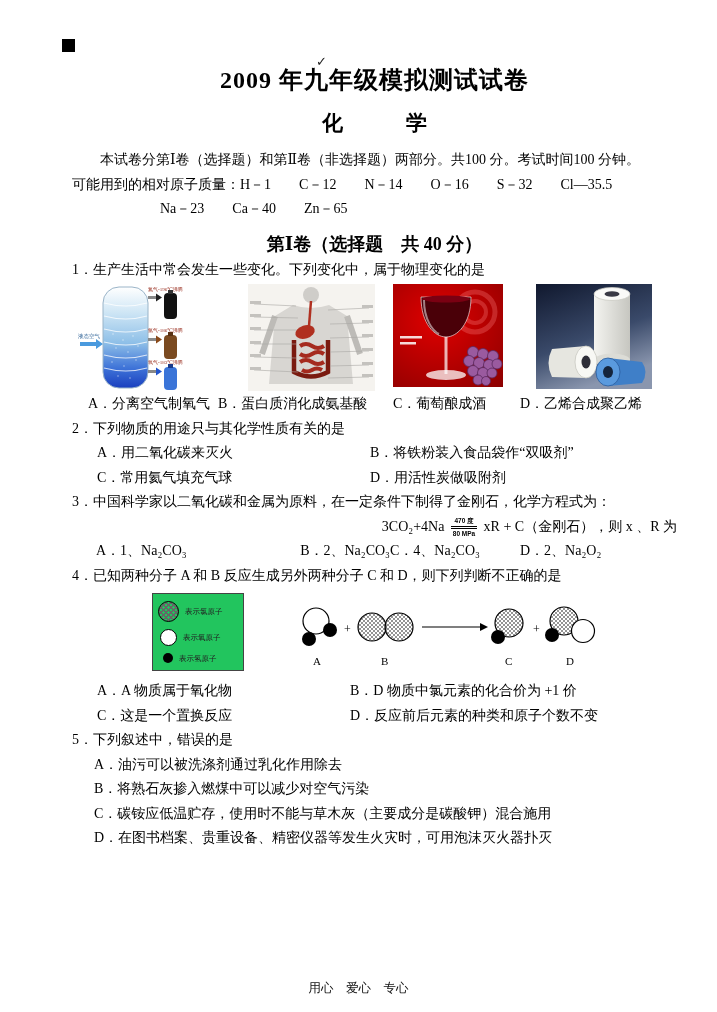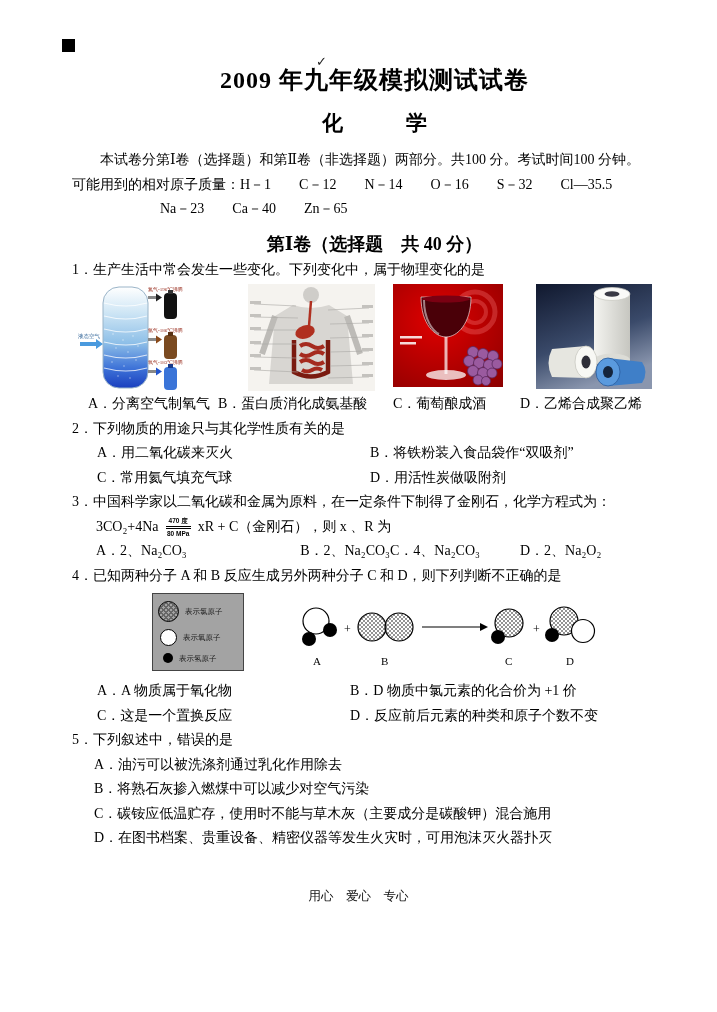--- a/index.html
+++ b/index.html
@@ -29,56 +29,56 @@
   .stem { }
   .opt-row { display:flex; padding-left:16px; }
   .opt-row span { display:inline-block; }
 
   .q1-images { display:flex; align-items:flex-start; padding-left:6px; margin:2px 0 1px; height:107px; }
   .q1-images svg { display:block; }
 
   .two-col { display:flex; padding-left:25px; }
   .two-col .col1 { width:273px; }
 
-  .eq-line { padding-left:24px; white-space:nowrap; }
+  .eq-line { padding-left:24px; white-space:nowrap;text-align:right; }
   .cond { display:inline-flex; flex-direction:column; align-items:center; vertical-align:middle;
           margin:0 7px; font-size:6.5px; font-weight:bold; line-height:1.15;
           font-family:"Liberation Sans","DejaVu Sans",sans-serif; }
   .cond-top { border-bottom:3px double #000; padding:0 3px 1px; }
   .cond-bottom { padding-top:1px; }
 
   .q3-opts { display:flex; padding-left:24px; }
   .q3-opts span:nth-child(1){ width:134px; }
   .q3-opts span:nth-child(2){ width:160px;text-align:right; }
   .q3-opts span:nth-child(3){ width:130px; }
 
   .q1-opts span:nth-child(1){ width:130px; }
   .q1-opts span:nth-child(2){ width:175px; }
   .q1-opts span:nth-child(3){ width:127px; }
 
   .two-col-q4 .col1 { width:253px; }
   .two-col-q4 { padding-left:25px; }
 
   .q4-diagram { display:flex; align-items:flex-start; margin:5px 0 2px; padding-left:80px; height:84px; }
-  .legend-box { width:92px; height:78px; border:1px solid #444; background:#a3a3a3;
+  .legend-box { width:92px; height:78px; border:1px solid #444; background:#22c55e;
                 display:flex; flex-direction:column; justify-content:space-around; padding:3px 5px; }
   .legend-row { display:flex; align-items:center; gap:6px; }
   .legend-row .ltxt { font-size:7.5px; line-height:9px; color:#222; }
   .circ-hatch { width:21px; height:21px; border:1px solid #000; border-radius:50%;
      background:
        repeating-linear-gradient(45deg,#666 0 1px,transparent 1px 3.5px),
        repeating-linear-gradient(-45deg,#666 0 1px,transparent 1px 3.5px);
   }
   .circ-white { width:17px; height:17px; border:1px solid #000; border-radius:50%; background:#fff; margin-left:2px; }
   .circ-black { width:10px; height:10px; border-radius:50%; background:#000; margin-left:5px; }
   .molecules { margin-left:44px; }
 
   .q5-opt { padding-left:22px; }
 
-  .footer { position:absolute; left:0; top:884px; width:717px; text-align:center; font-size:12.5px; color:#111; }
+  .footer { position:absolute; left:0; top:976px; width:717px; text-align:center; font-size:12.5px; color:#111; }
 </style>
 </head>
 <body>
 
 <div class="page">
 
   <div class="corner-mark"></div>
   <div class="check-mark">✓</div>
 
   <div class="title">2009 年九年级模拟测试试卷</div>
@@ -280,21 +280,21 @@
   </div>
 
   <div class="stem">3．中国科学家以二氧化碳和金属为原料，在一定条件下制得了金刚石，化学方程式为：</div>
   <div class="eq-line">
     <span>3CO₂+4Na</span><span class="cond">
         <span class="cond-top">470 度</span>
         <span class="cond-bottom">80 MPa</span>
       </span><span>xR + C（金刚石），则 x 、R 为</span>
   </div>
   <div class="q3-opts">
-    <span>A．2、Na₂CO₃</span>
+    <span>A．1、Na₂CO₃</span>
     <span>B．2、Na₂CO₃</span>
     <span>C．4、Na₂CO₃</span>
     <span>D．2、Na₂O₂</span>
   </div>
 
   <div class="stem">4．已知两种分子 A 和 B 反应生成另外两种分子 C 和 D，则下列判断不正确的是</div>
   <div class="q4-diagram">
     <div class="legend-box">
       <div class="legend-row">
         <div class="circ-hatch"></div>

